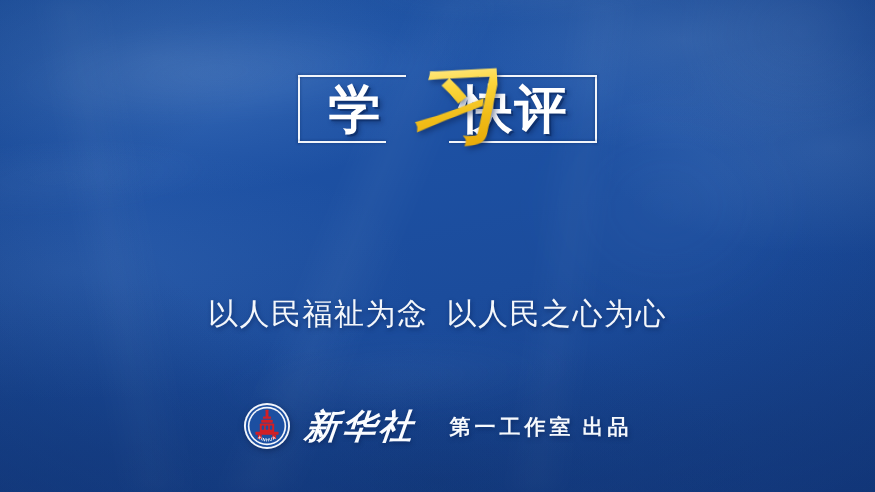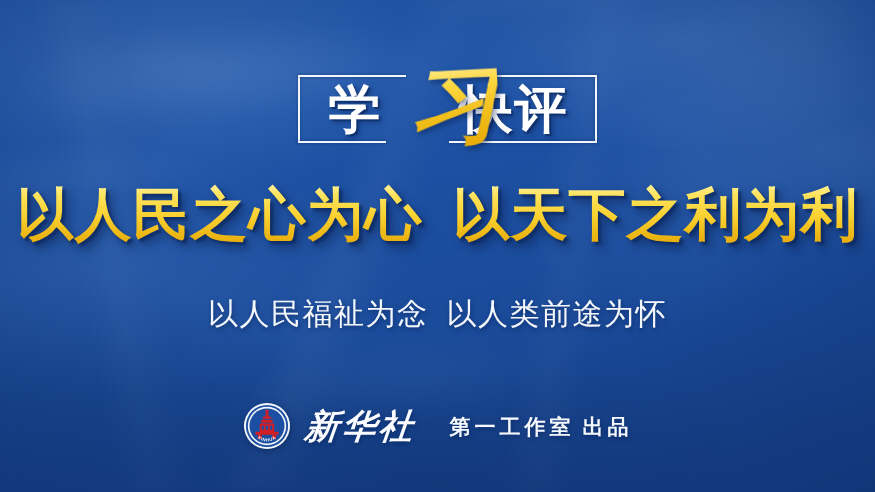--- a/index.html
+++ b/index.html
@@ -208,26 +208,23 @@
     <div class="title-chars">
       <span class="tchar">学</span>
       <span class="title-spacer"></span>
       <span class="tchar">快</span>
       <span class="tchar">评</span>
     </div>
 
     <span class="tchar-accent">习</span>
   </div>
 
-  <div class="headline">
-    <span>以人民之心为心</span><span class="gapx"></span><span>以天下之利为利</span>
-  </div>
 
   <div class="subtitle">
-    <span>以人民福祉为念</span><span class="gapx"></span><span>以人类前途为怀</span>
+    <span>以人民福祉为念</span><span class="gapx"></span><span>以人民之心为心</span>
   </div>
 
   <div class="footer">
 
     <svg class="xinhua-logo" viewBox="0 0 100 100">
       <circle cx="50" cy="50" r="48" fill="#f3f6fb"></circle>
       <circle cx="50" cy="50" r="44" fill="#1c4fa1"></circle>
       <circle cx="50" cy="50" r="40" fill="#f3f6fb"></circle>
       <circle cx="50" cy="50" r="36.5" fill="#1c4fa1"></circle>
 

